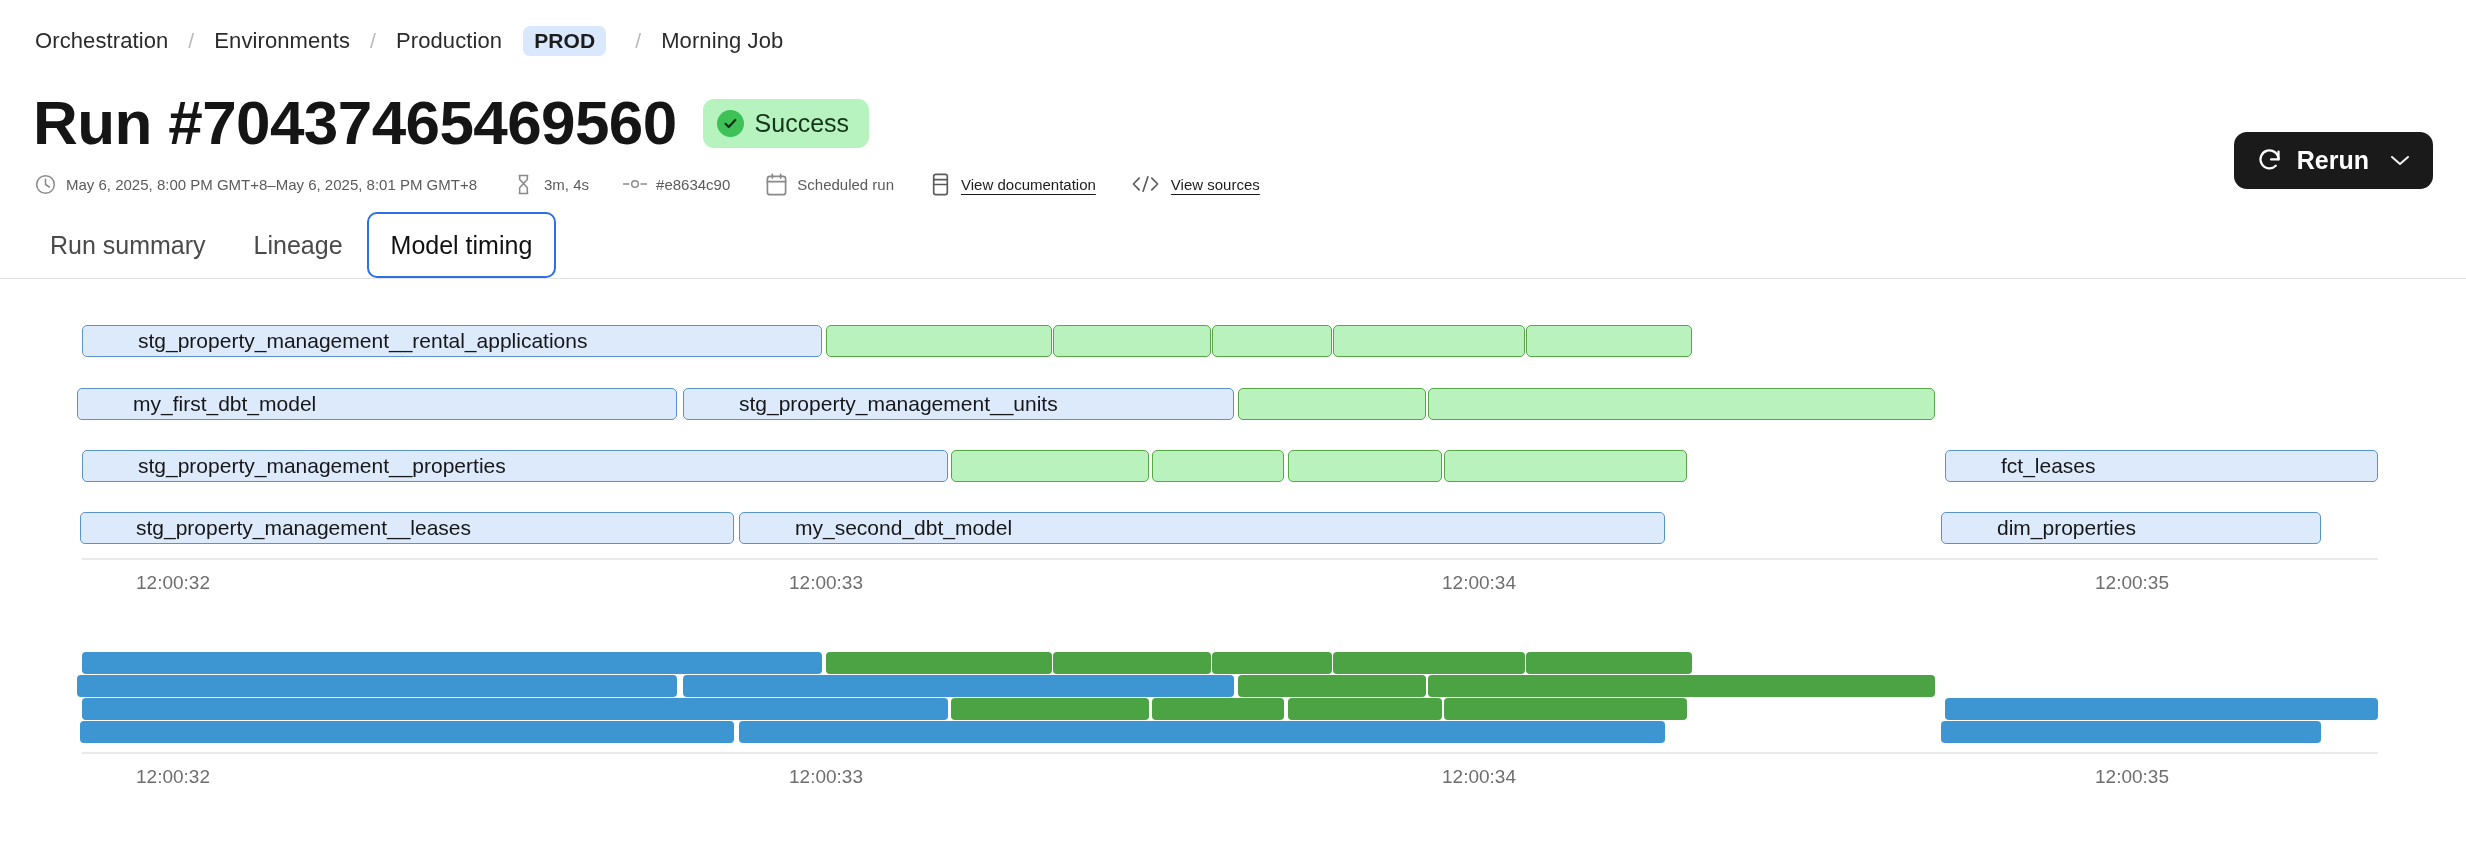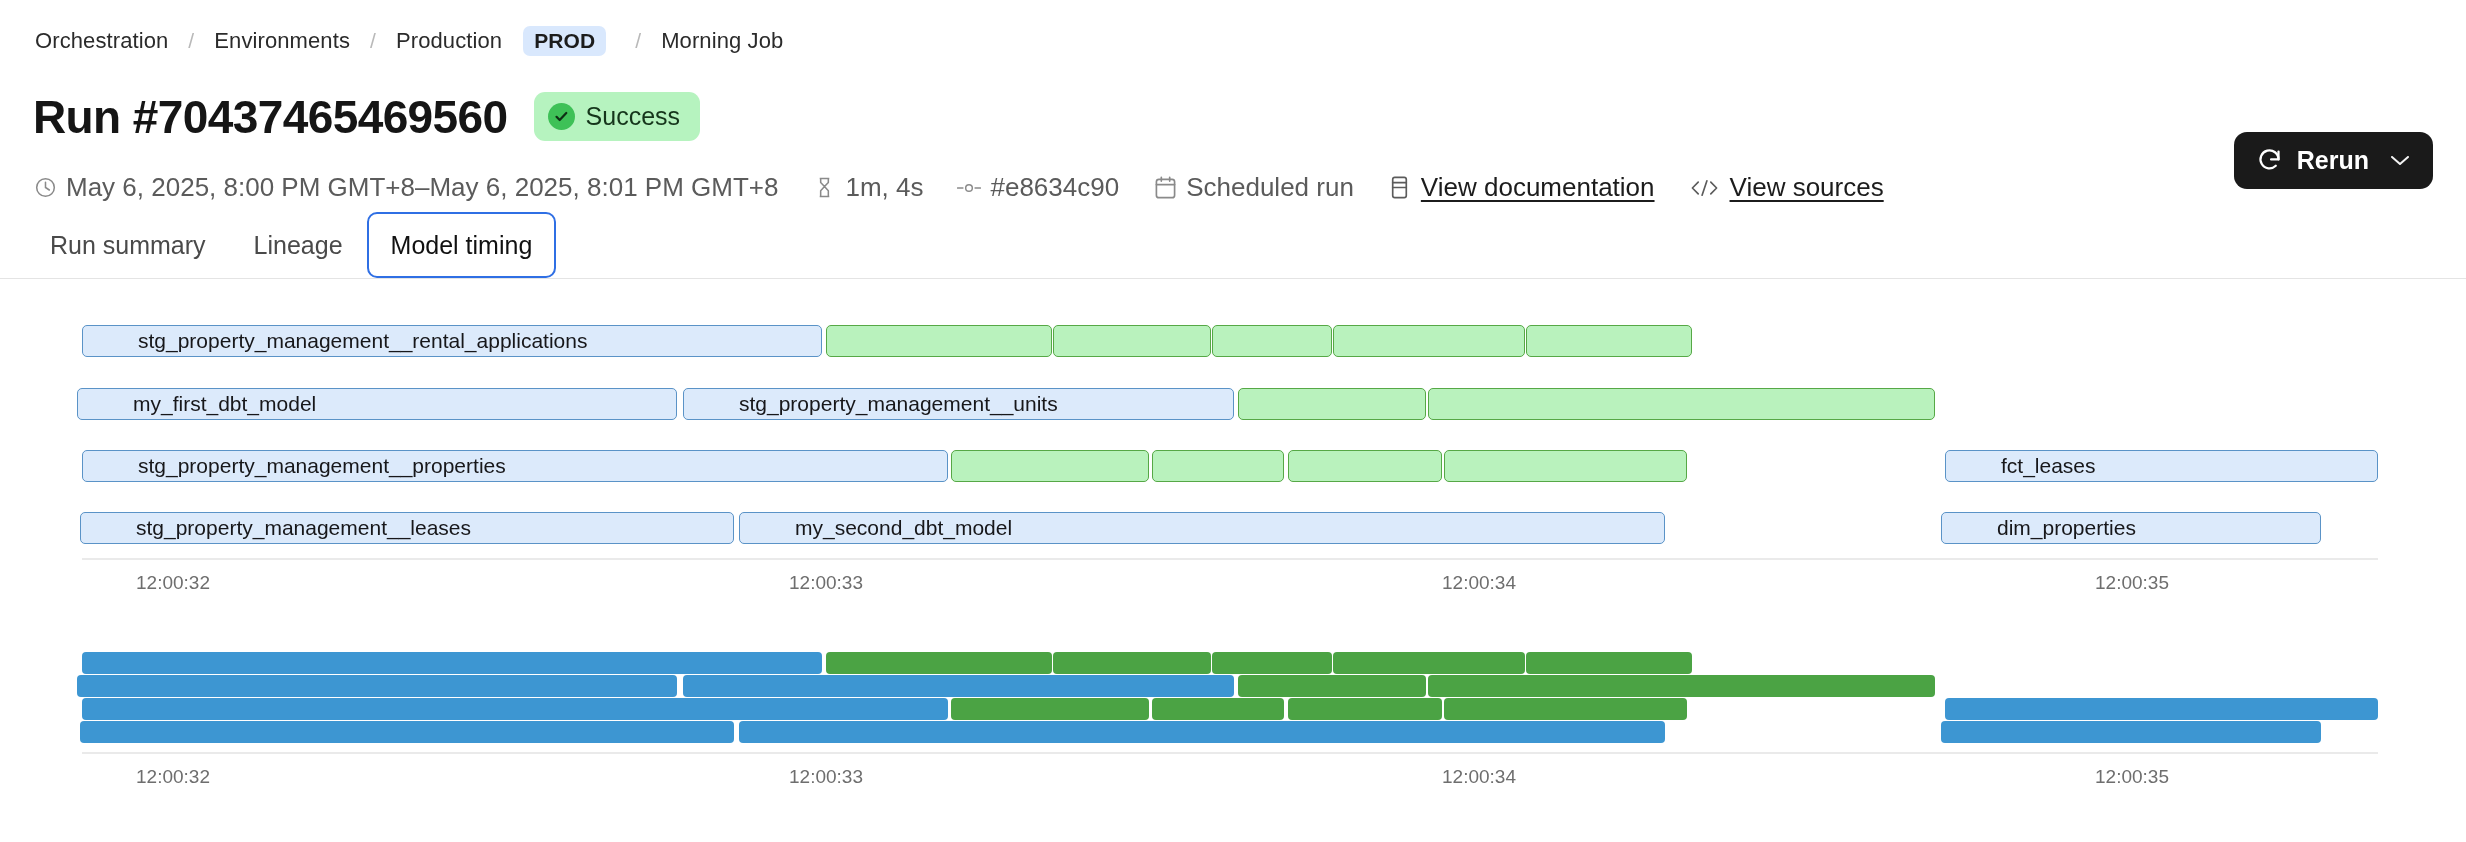--- a/index.html
+++ b/index.html
@@ -24,21 +24,21 @@
   .crumb-badge{
     background:#d9e8fd; color:#1c1c1c; font-weight:700;
     border-radius:7px; padding:3px 11px; margin-left:11px; font-size:21px;
   }
 
   
   .title-row{
     position:absolute; left:33px; top:92px;
     display:flex; align-items:center; gap:26px;
   }
-  .run-title{ font-size:46px; font-weight:700; letter-spacing:-0.6px; line-height:1; color:#151515;}
+  .run-title{ font-size:62px; font-weight:700; letter-spacing:-0.6px; line-height:1; color:#151515;}
   .status-pill{
     display:flex; align-items:center; gap:11px;
     background:#b6f3bf; border-radius:11px;
     padding:10px 20px 10px 14px;
     font-size:25px; font-weight:400; color:#15351b;
   }
   .status-dot{
     width:27px;height:27px;border-radius:50%;
     background:#3ec157; display:flex;align-items:center;justify-content:center;
     flex:0 0 auto;
@@ -56,21 +56,21 @@
     font-family:"Liberation Sans", sans-serif;
     cursor:pointer;
     margin-top:14px;
   }
   .rerun-btn .chev{ font-size:19px; font-weight:400; margin-left:6px; opacity:.95;}
 
   
   .meta-row{
     position:absolute; left:33px; top:172px;
     display:flex; align-items:center;
-    font-size:26px; color:#5b5b5b;
+    font-size:15px; color:#5b5b5b;
   }
   .meta-item{ display:flex; align-items:center; gap:9px; margin-right:34px; white-space:nowrap;}
   .meta-item:last-child{ margin-right:0; }
   .meta-ico{ display:flex; align-items:center; justify-content:center; width:24px; height:24px; flex:0 0 auto;}
   .meta-link{ color:#1c1c1c; text-decoration:underline; text-underline-offset:4px; cursor:pointer;}
 
   
   .tabs{
     position:absolute; left:26px; top:212px;
     display:flex; align-items:stretch; height:66px;
@@ -170,21 +170,21 @@
         </svg>
     </span>
     <span>May 6, 2025, 8:00 PM GMT+8–May 6, 2025, 8:01 PM GMT+8</span>
   </div>
   <div class="meta-item">
     <span class="meta-ico">
       <svg width="19" height="23" viewBox="0 0 18 24" fill="none" stroke="#8a8a8a" stroke-width="1.6" stroke-linejoin="round">
           <path d="M4 2.5h10M4 21.5h10M5 2.5v4.2L9 11l-4 4.3v6.2M13 2.5v4.2L9 11l4 4.3v6.2"></path>
         </svg>
     </span>
-    <span>1m, 4s</span>
+    <span>3m, 4s</span>
   </div>
   <div class="meta-item">
     <span class="meta-ico">
       <svg width="26" height="18" viewBox="0 0 26 18" fill="none" stroke="#8a8a8a" stroke-width="1.6">
           <circle cx="13" cy="9" r="3.6"></circle>
           <path d="M0.6 9h5.8M19.6 9h5.8" stroke-linecap="round"></path>
         </svg>
     </span>
     <span>#e8634c90</span>
   </div>

